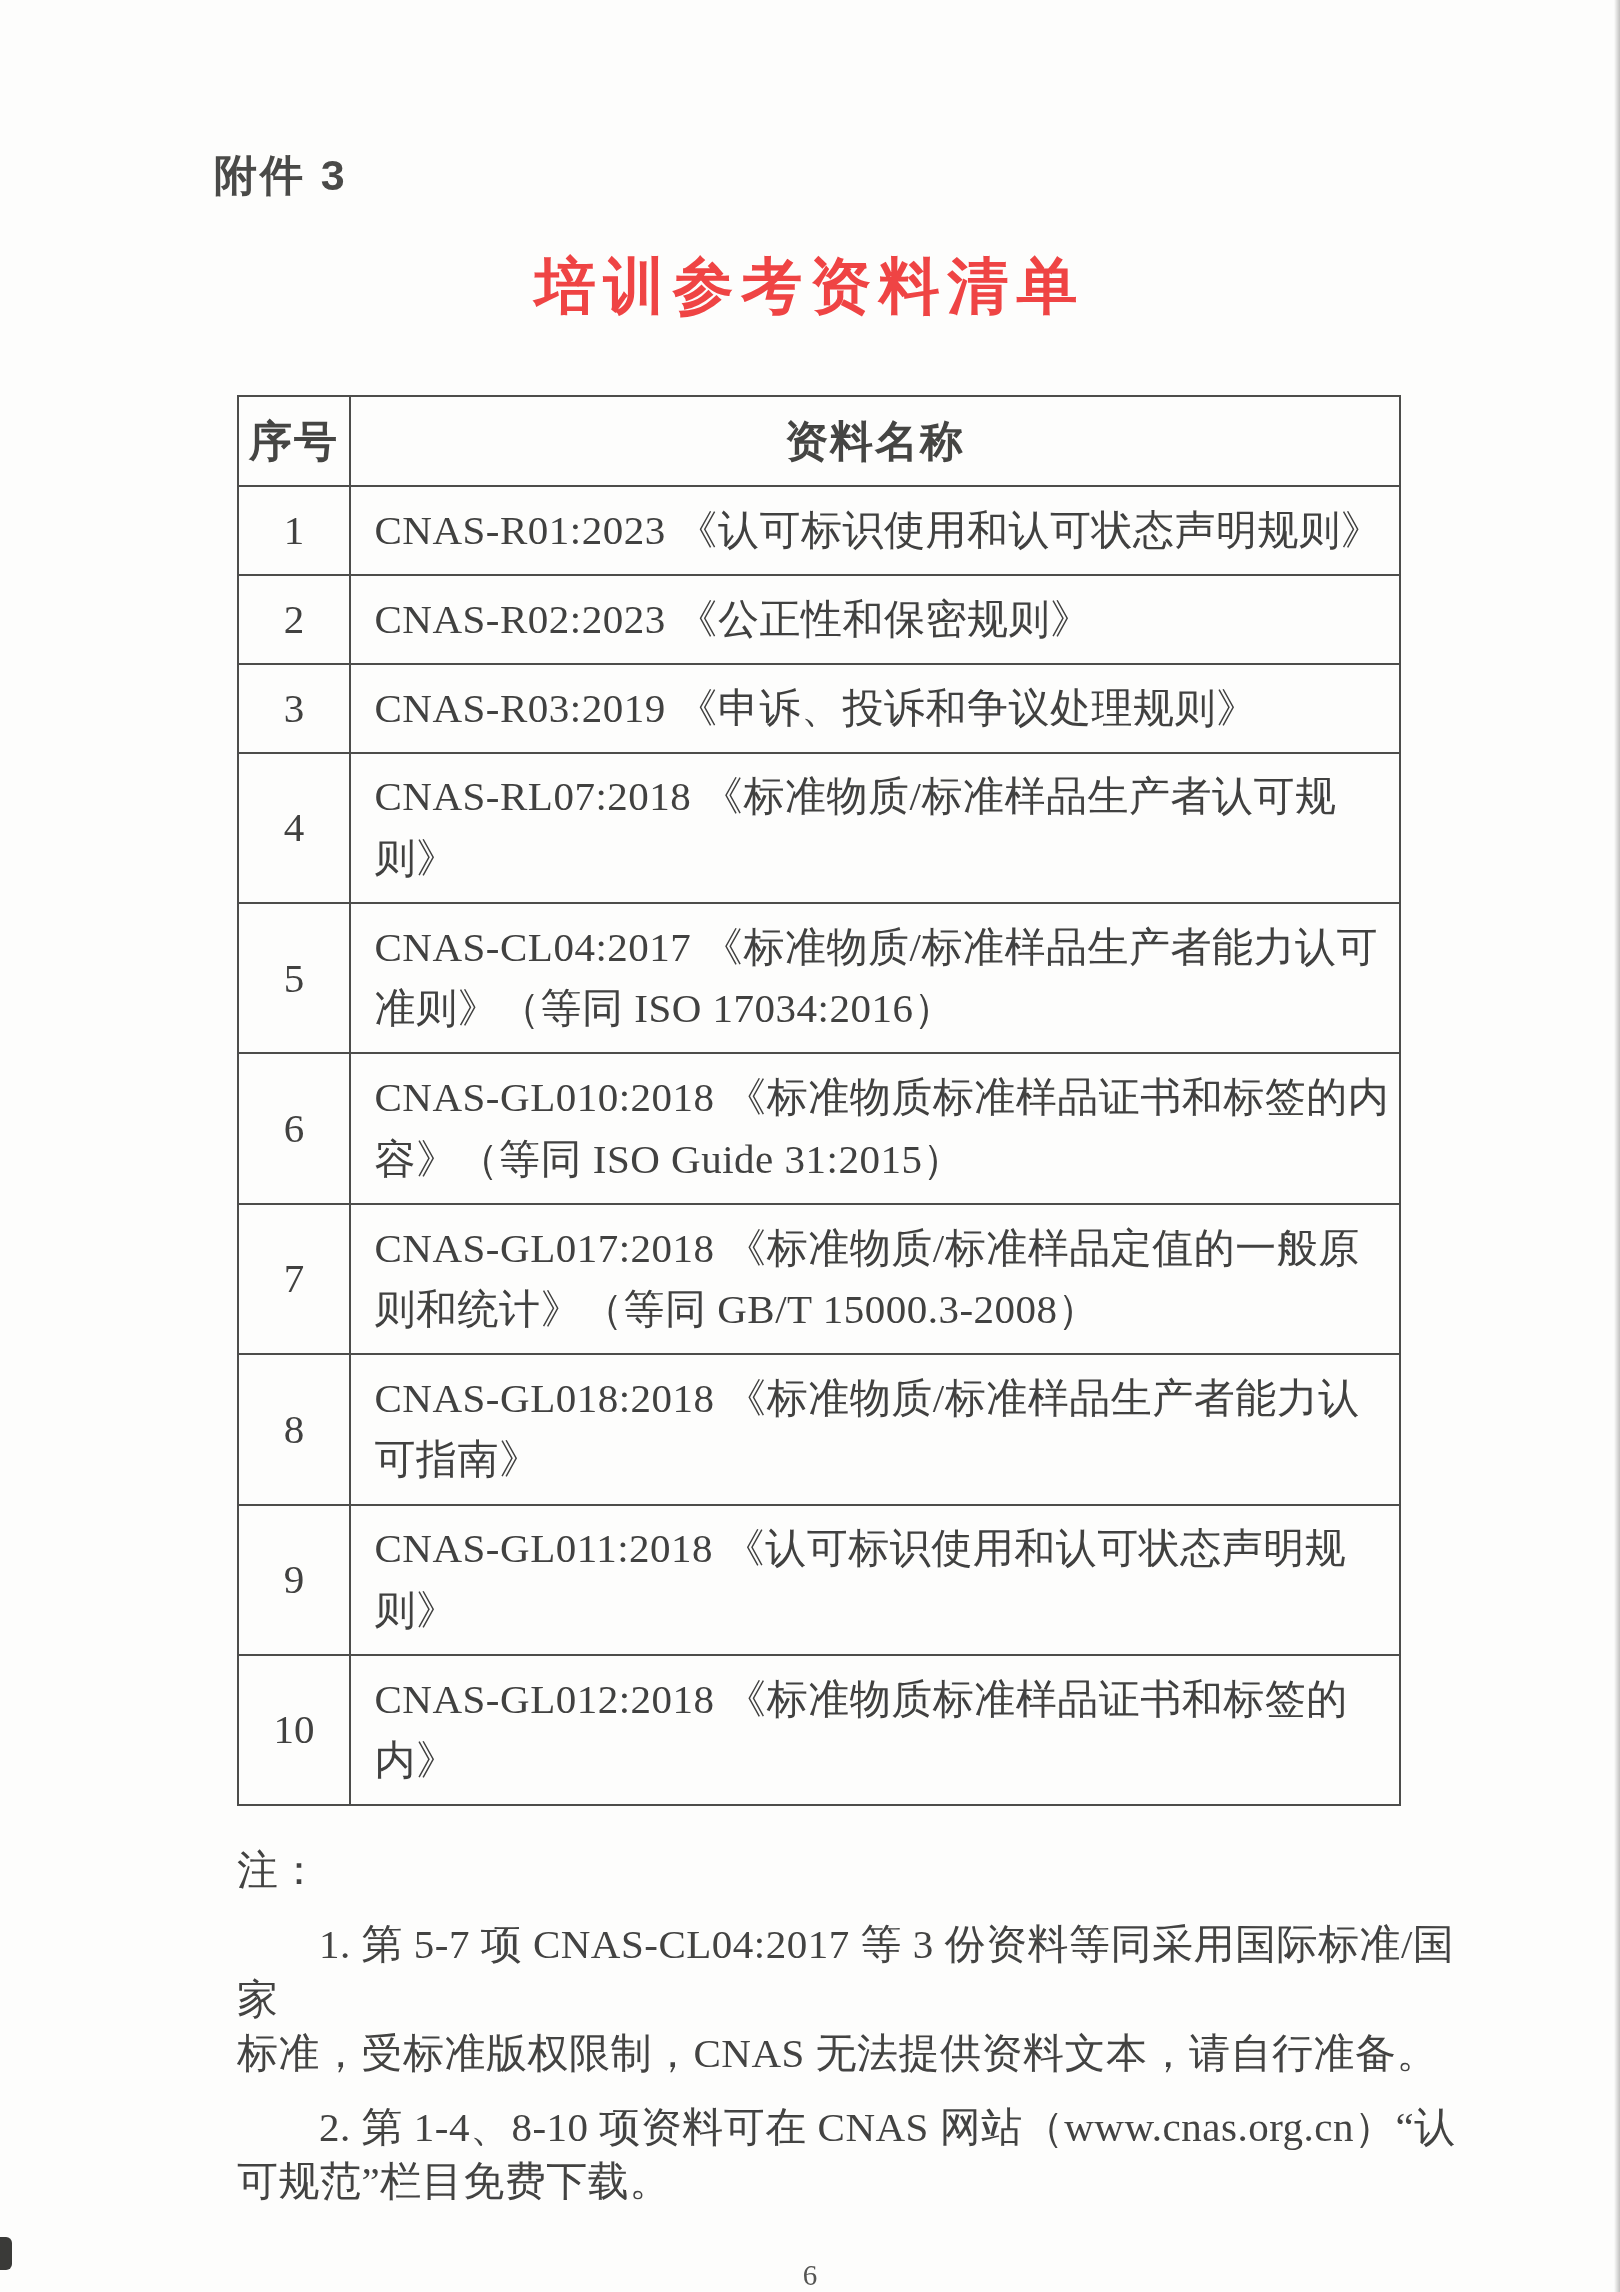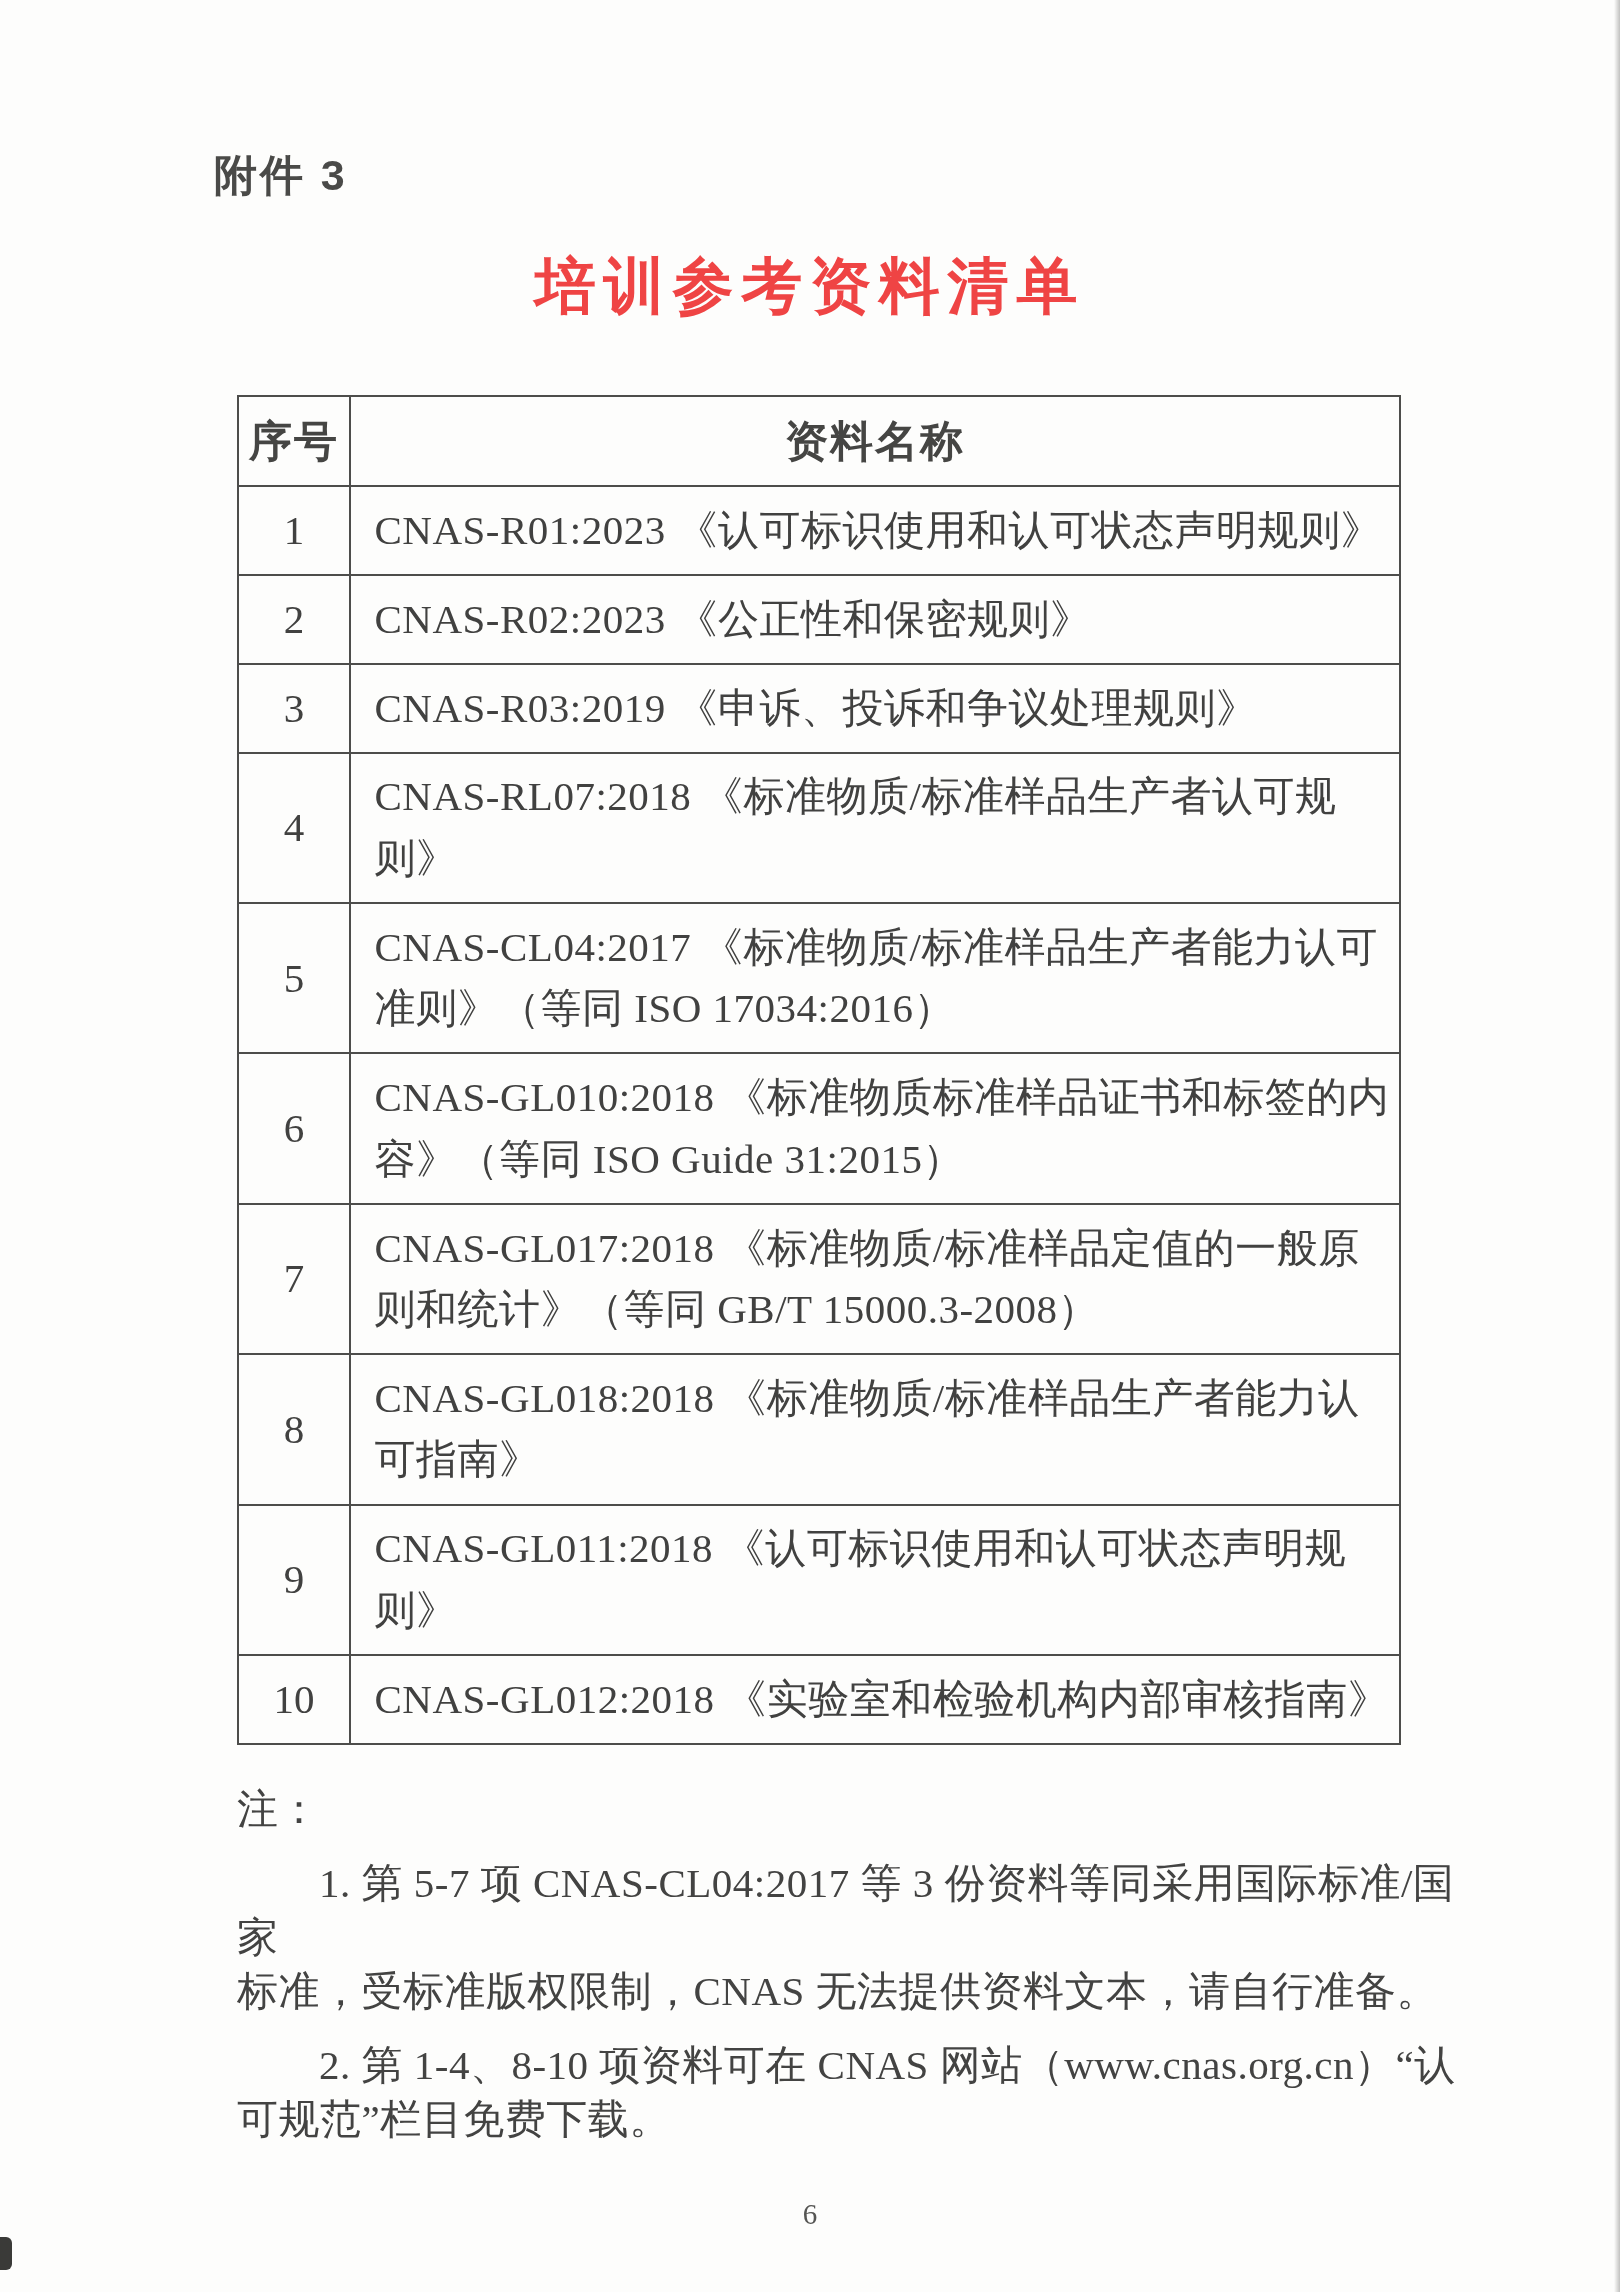--- a/index.html
+++ b/index.html
@@ -155,21 +155,21 @@
         <td class="cell-index">8</td>
         <td class="cell-name">CNAS-GL018:2018 《标准物质/标准样品生产者能力认
 可指南》</td>
       </tr>
       <tr>
         <td class="cell-index">9</td>
         <td class="cell-name">CNAS-GL011:2018 《认可标识使用和认可状态声明规则》</td>
       </tr>
       <tr>
         <td class="cell-index">10</td>
-        <td class="cell-name">CNAS-GL012:2018 《实验室和检验机构内部审核指南》</td>
+        <td class="cell-name">CNAS-GL012:2018 《标准物质标准样品证书和标签的内》</td>
       </tr>
     </tbody>
   </table>
 
   <div class="notes">
     <div class="note-label">注：</div>
     <p class="note-item">1. 第 5-7 项 CNAS-CL04:2017 等 3 份资料等同采用国际标准/国家
 标准，受标准版权限制，CNAS 无法提供资料文本，请自行准备。</p>
     <p class="note-item">2. 第 1-4、8-10 项资料可在 CNAS 网站（www.cnas.org.cn）“认
 可规范”栏目免费下载。</p>

